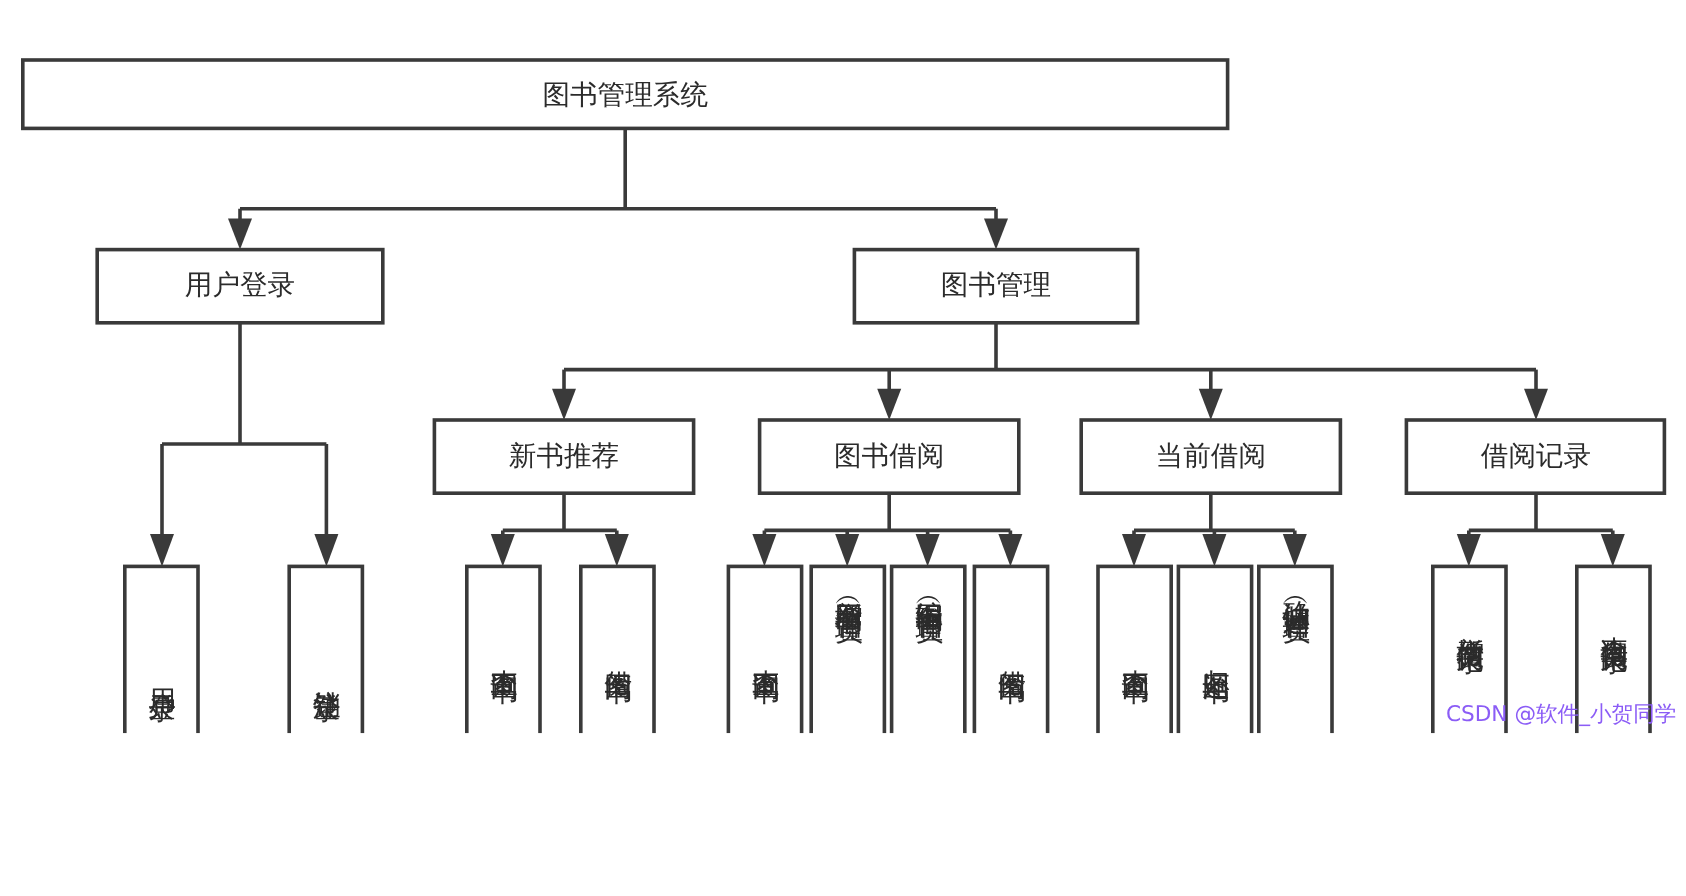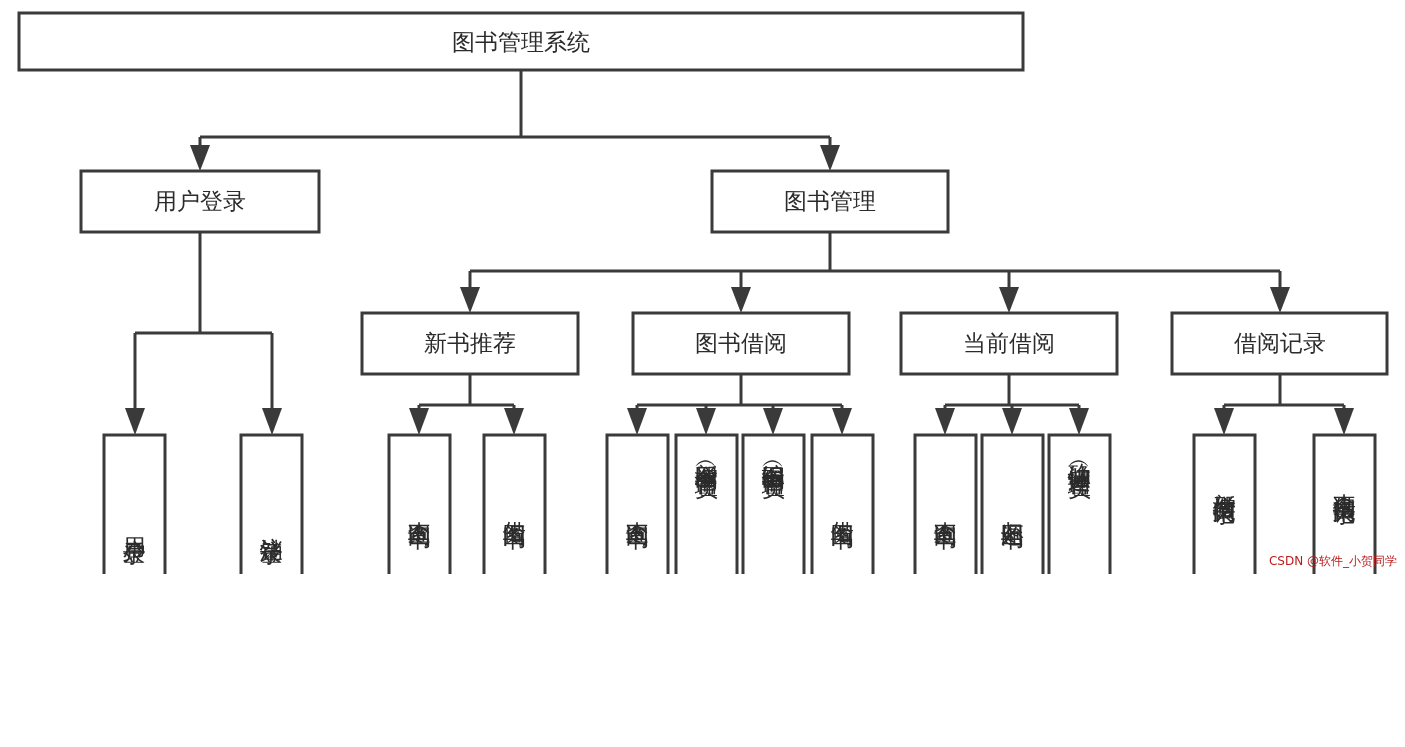--- a/index.html
+++ b/index.html
@@ -9,20 +9,21 @@
   }
   body {
     font-family: "DejaVu Sans", "Liberation Sans", sans-serif;
   }
   #diagram-root {
     position: relative;
     width: 1405px;
     height: 574px;
     background: #ffffff;
     overflow: hidden;
+    margin-top: 37px;
   }
   svg.diagram-canvas {
     position: absolute;
     left: 0;
     top: 0;
     width: 1405px;
     height: 747px;
     display: block;
   }
   .node-box {
@@ -63,22 +64,22 @@
     writing-mode: vertical-rl;
     text-orientation: upright;
     letter-spacing: 2px;
     white-space: nowrap;
   }
   .watermark {
     position: absolute;
     right: 8px;
     bottom: 4px;
     font-family: "DejaVu Sans", "Liberation Sans", sans-serif;
-    font-size: 12px;
-    color: #b91c1c;
+    font-size: 18px;
+    color: #8b5cf6;
     white-space: nowrap;
     user-select: none;
   }
 </style>
 </head>
 <body>
 
 <div id="diagram-root">
 
   <svg class="diagram-canvas" viewBox="0 0 1405 747">

